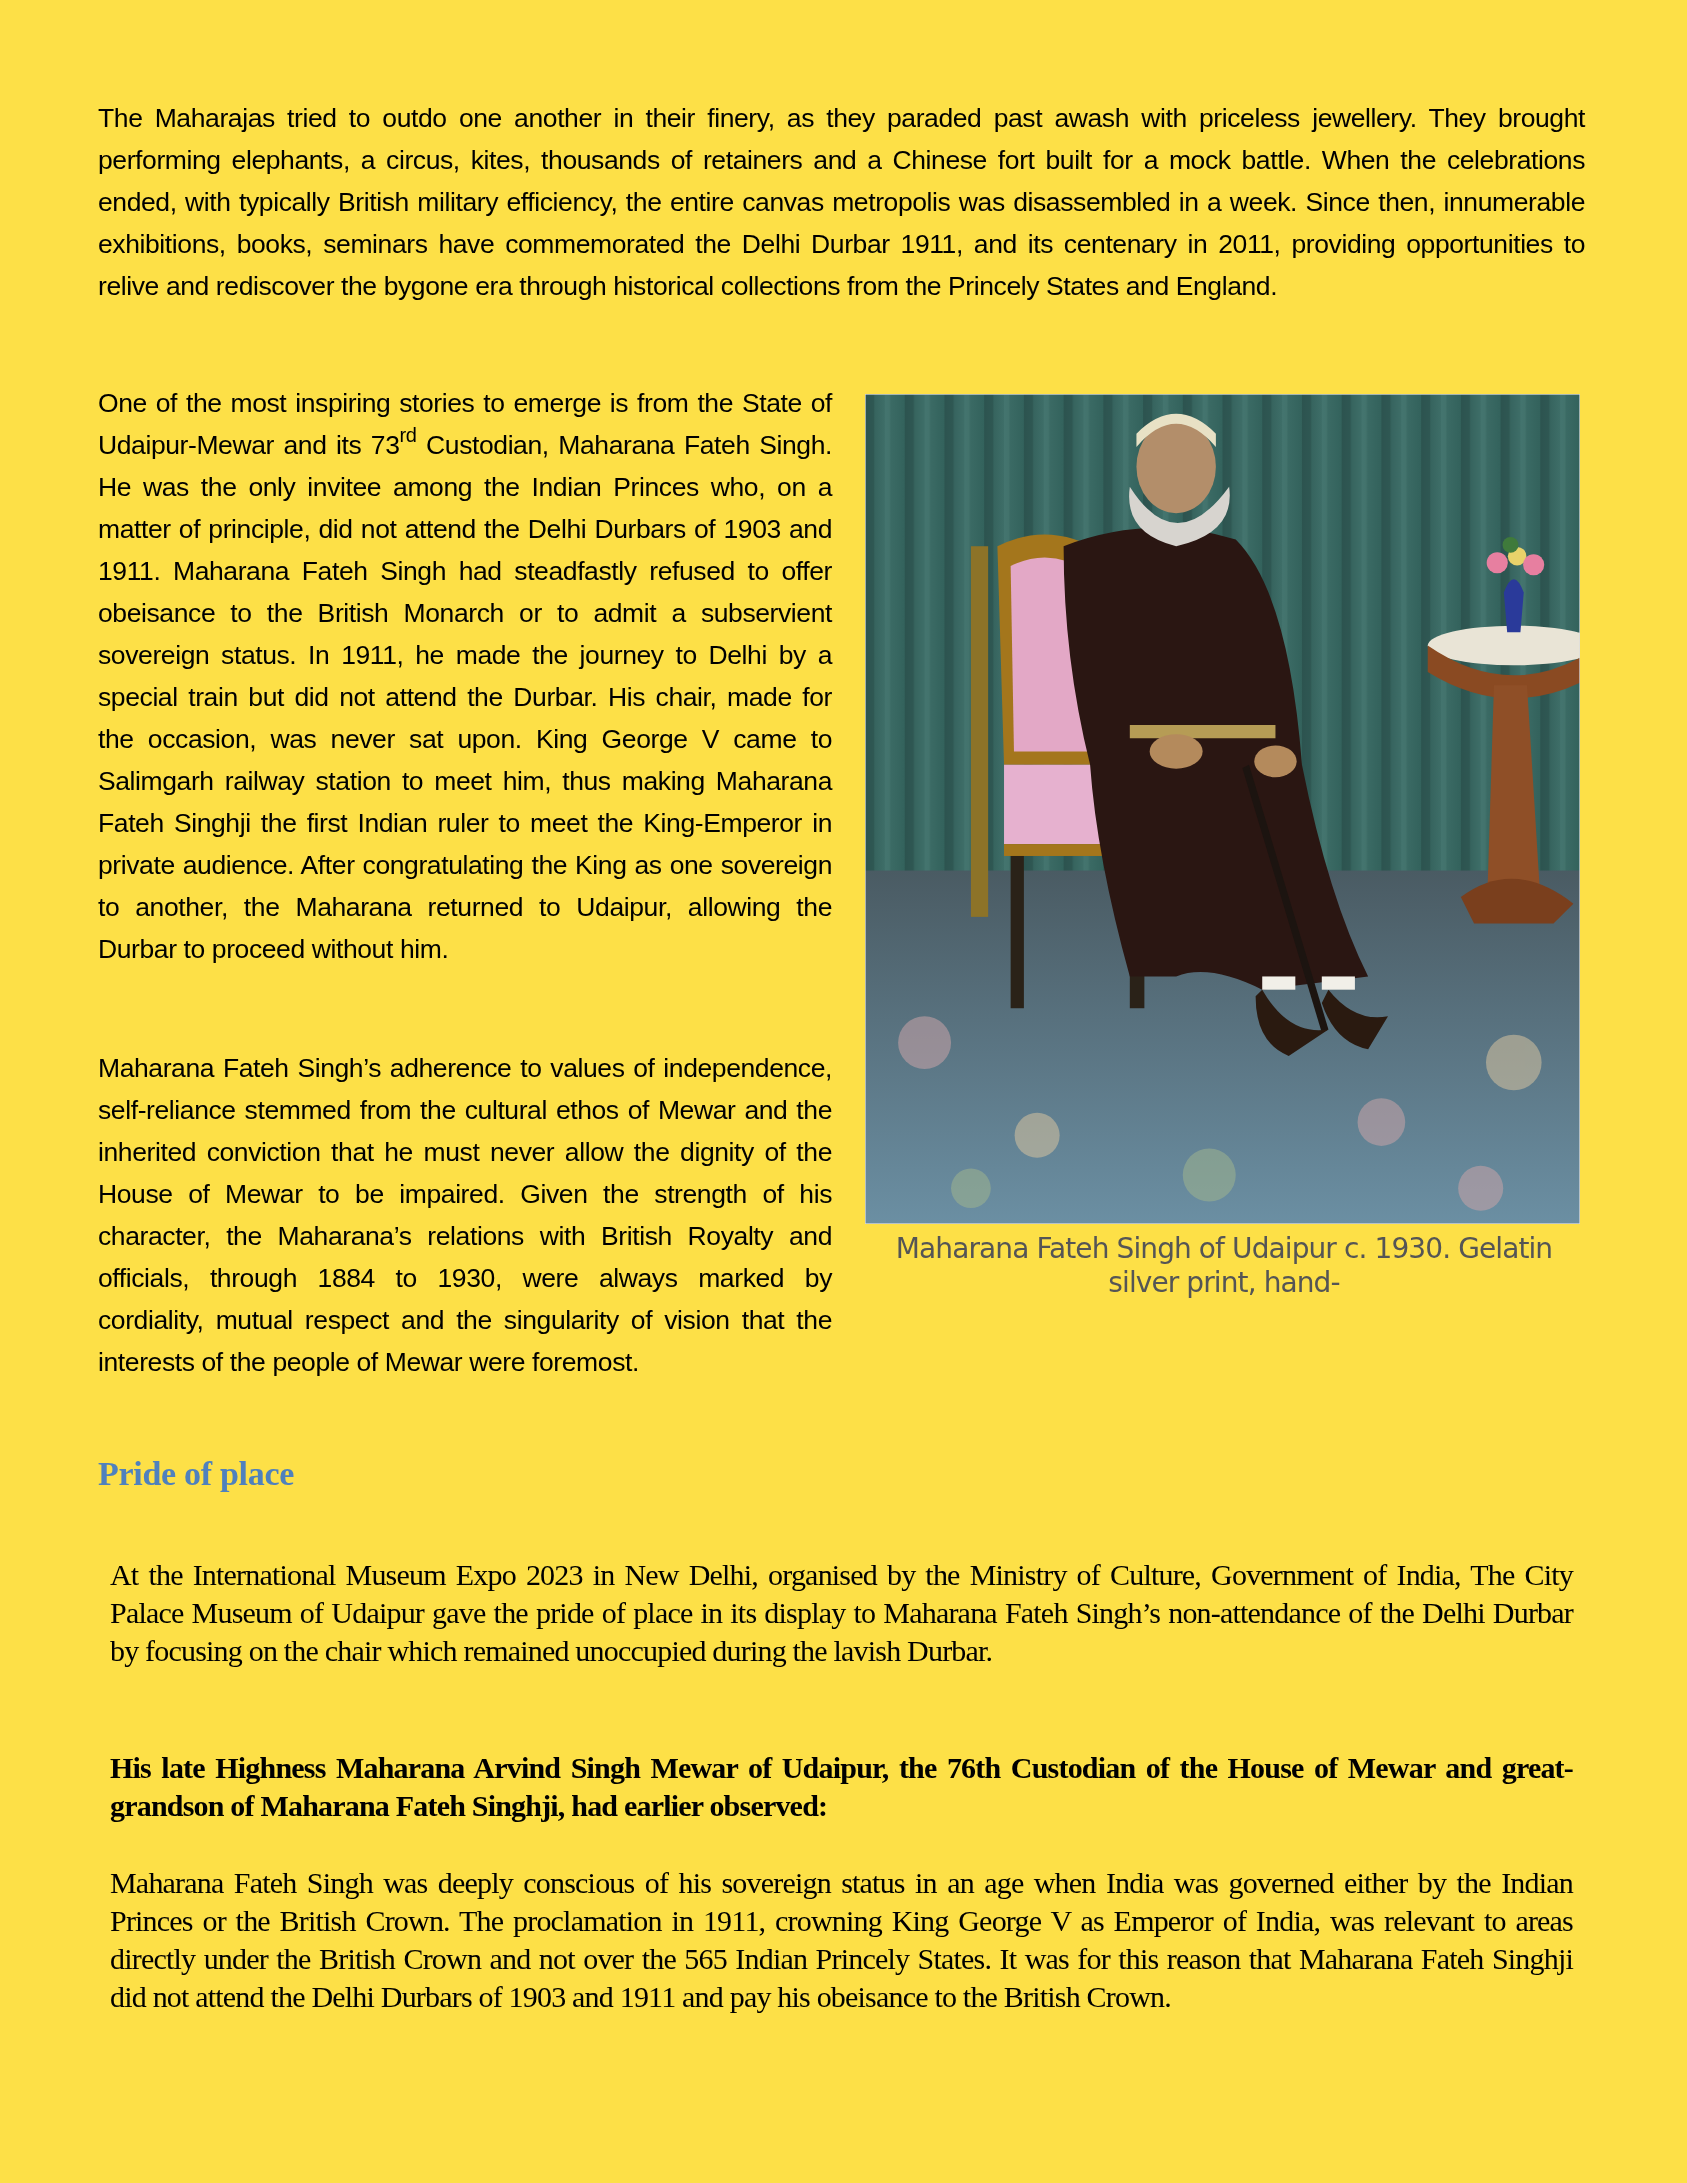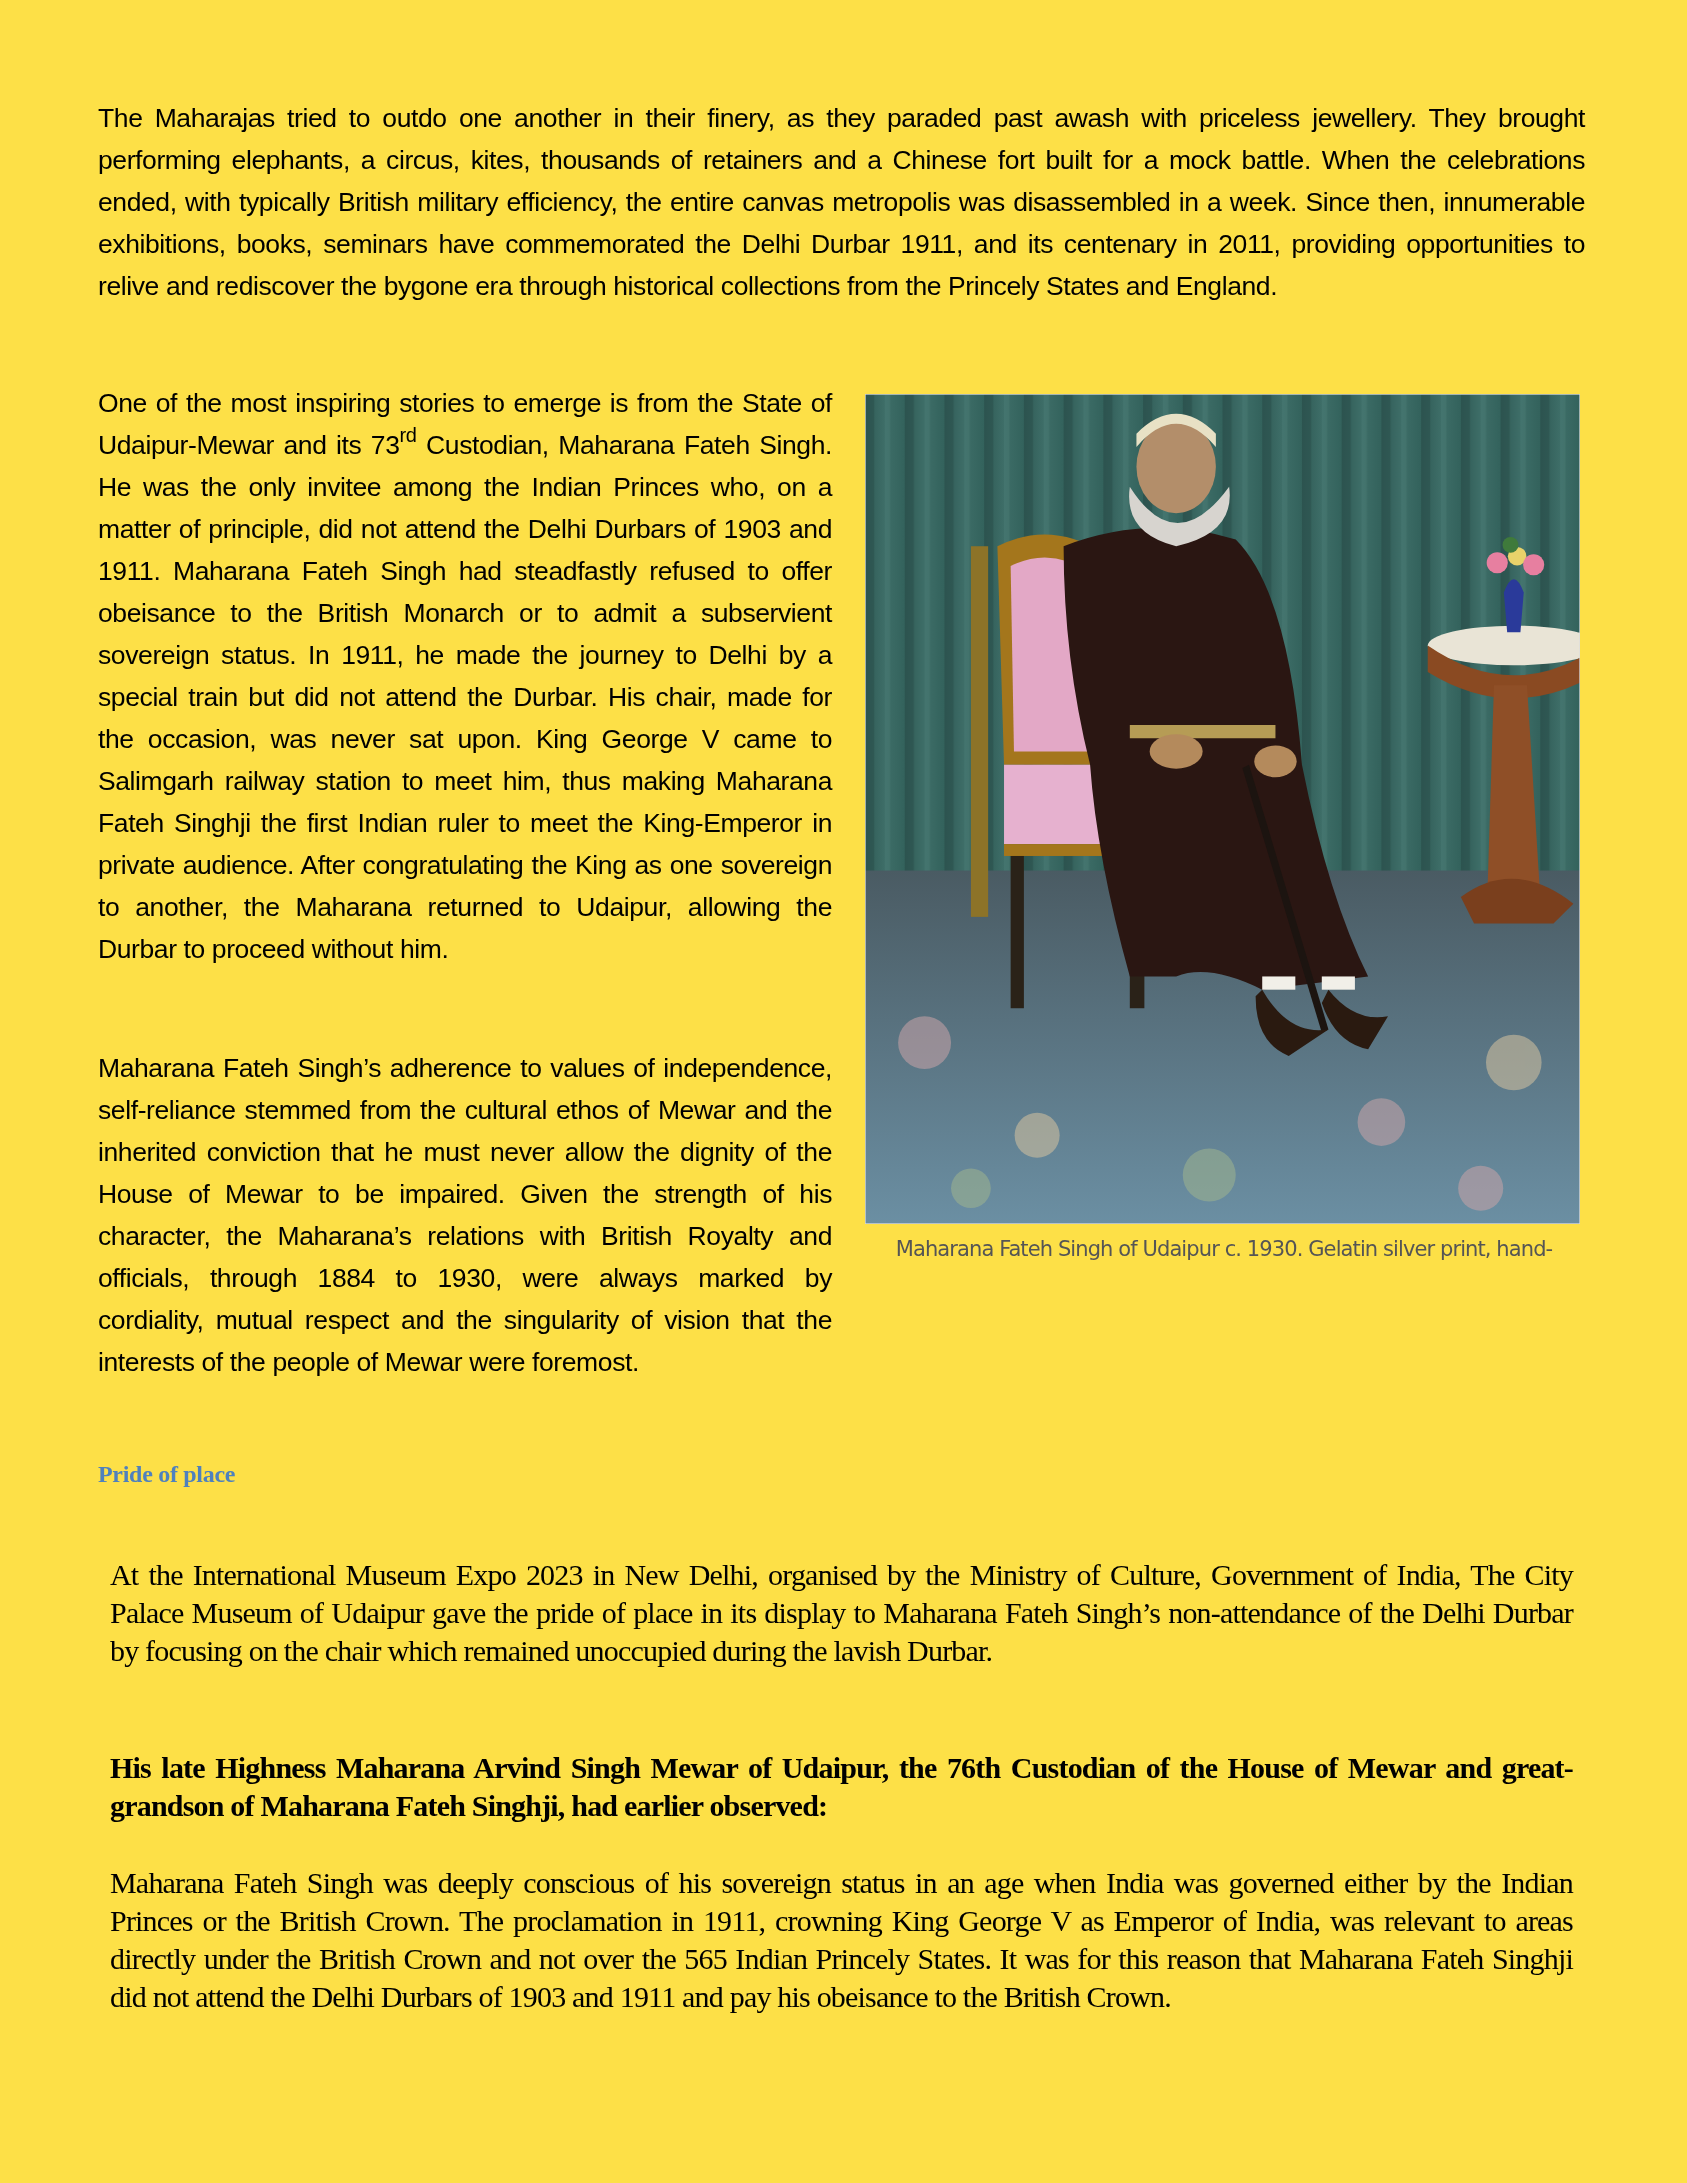--- a/index.html
+++ b/index.html
@@ -22,28 +22,28 @@
   .col2 { top: 1047px; }
   .calibri p { margin: 0; text-align-last: justify; }
   .calibri p.end { text-align-last: left; }
   sup.rd { font-size: 20px; line-height: 0; vertical-align: 12px; margin-top: 16px; }
 
   .figure { position: absolute; left: 865px; top: 394px; width: 715px; height: 830px; overflow: hidden; }
   .figure svg { display: block; width: 100%; height: 100%; }
 
   .caption {
     position: absolute; left: 860px; top: 1232px; width: 728px;
-    font-family: "DejaVu Sans", sans-serif; font-size: 21px; line-height: 34px;
+    font-family: "DejaVu Sans", sans-serif; font-size: 28px; line-height: 34px;
     color: #555; text-align: center; letter-spacing: -0.9px;
   }
 
   .heading {
     position: absolute; left: 98px; top: 1454px;
     font-family: "Liberation Serif", "DejaVu Serif", serif; font-weight: bold;
-    font-size: 24px; line-height: 40px; color: #4f81bd; letter-spacing: -0.3px;
+    font-size: 34px; line-height: 40px; color: #4f81bd; letter-spacing: -0.3px;
   }
 
   .tnr {
     position: absolute; left: 98px; width: 1487px;
     font-family: "Liberation Serif", "DejaVu Serif", serif;
     font-size: 30px; line-height: 38px; color: #000;
     text-align: justify; letter-spacing: -0.8px;
   }
   .tnr p { margin: 12px; }
   .t1 { top: 1544px; }

